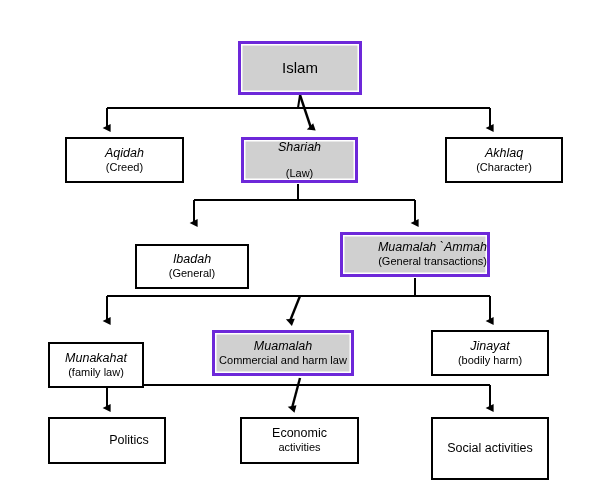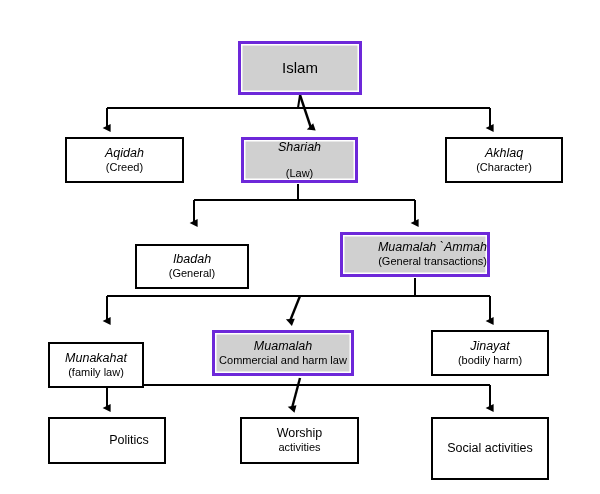--- a/index.html
+++ b/index.html
@@ -164,21 +164,21 @@
   <div class="node" style="left:431px; top:330px; width:118px; height:46px;">
     <span class="line1">Jinayat</span>
     <span class="line2">(bodily harm)</span>
   </div>
 
   <div class="node thin plain" style="left:48px; top:417px; width:118px; height:47px;padding-left:44px;">
     <span class="line1">Politics</span>
   </div>
 
   <div class="node thin plain" style="left:240px; top:417px; width:119px; height:47px;">
-    <span class="line1">Worship</span>
+    <span class="line1">Economic</span>
     <span class="line2">activities</span>
   </div>
 
   <div class="node thin plain" style="left:431px; top:417px; width:118px; height:63px;">
     <span class="line1">Social activities</span>
   </div>
 
 </div>
 
 </body></html>

